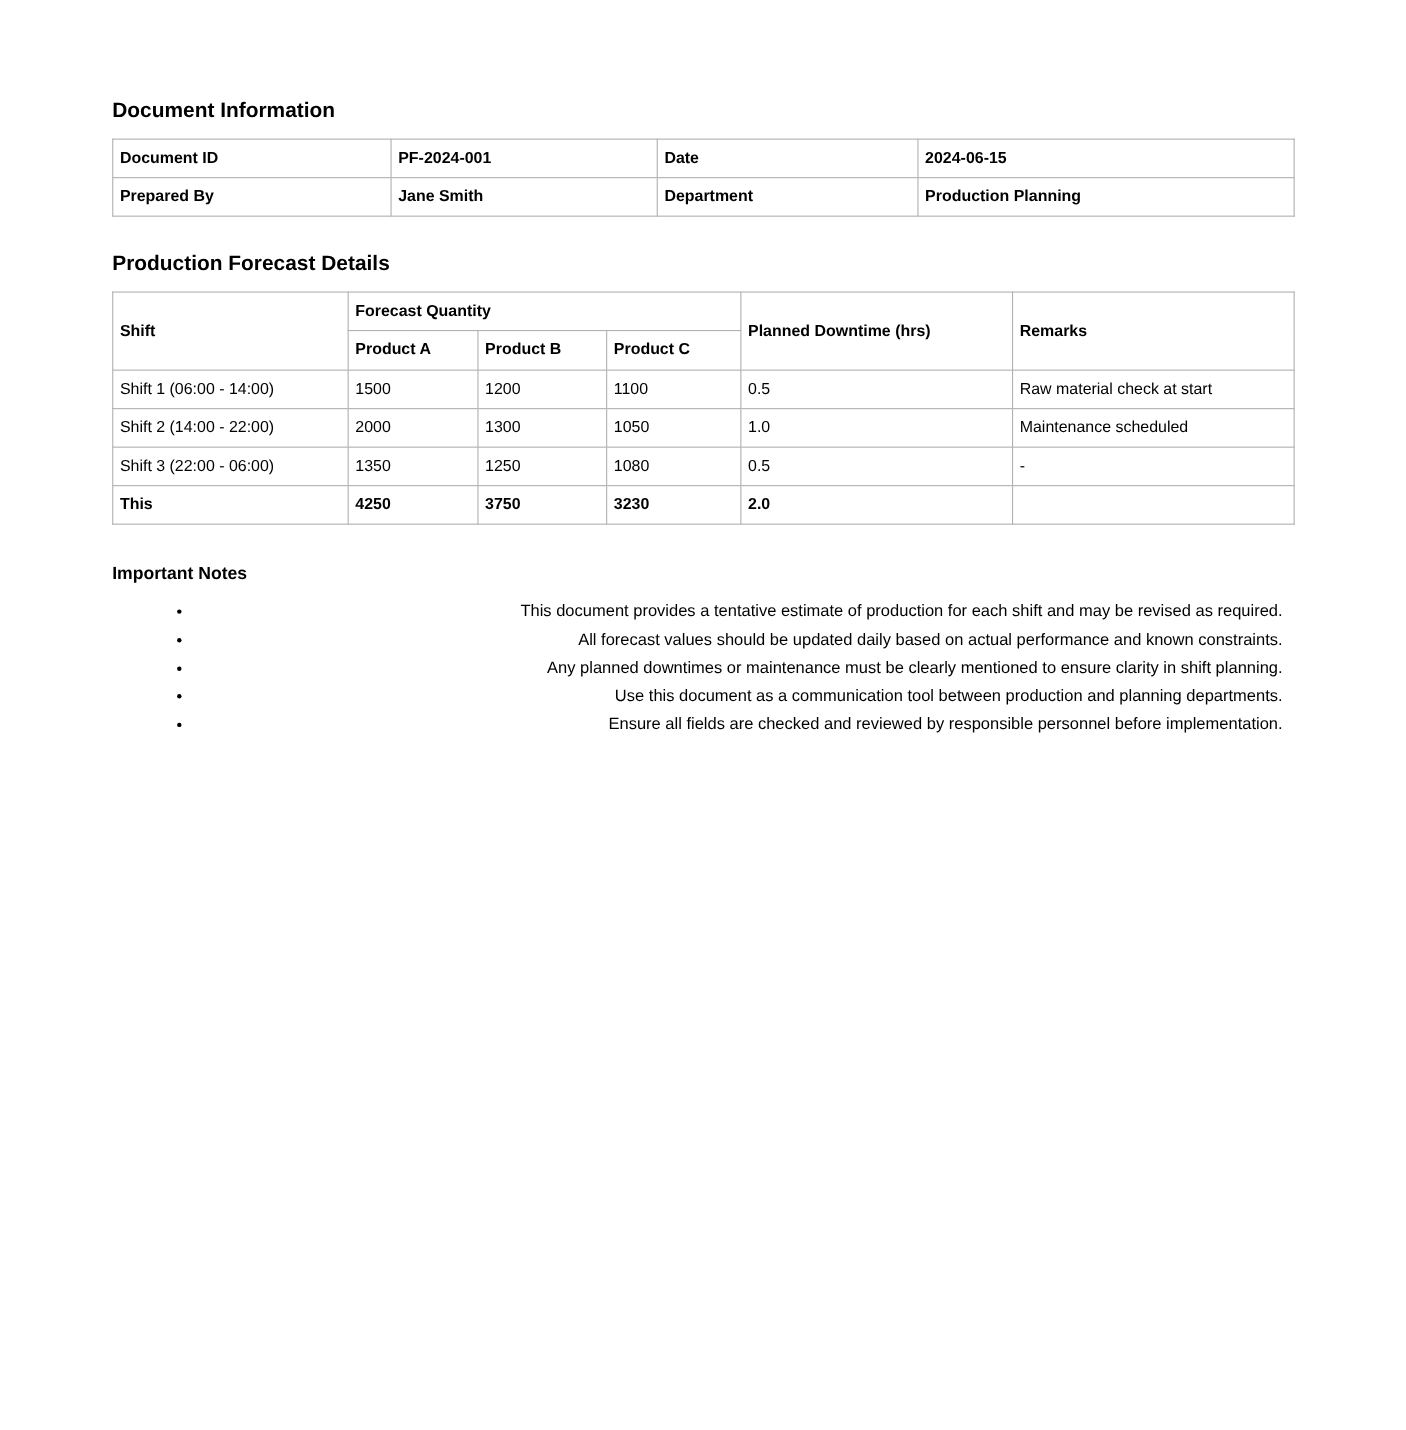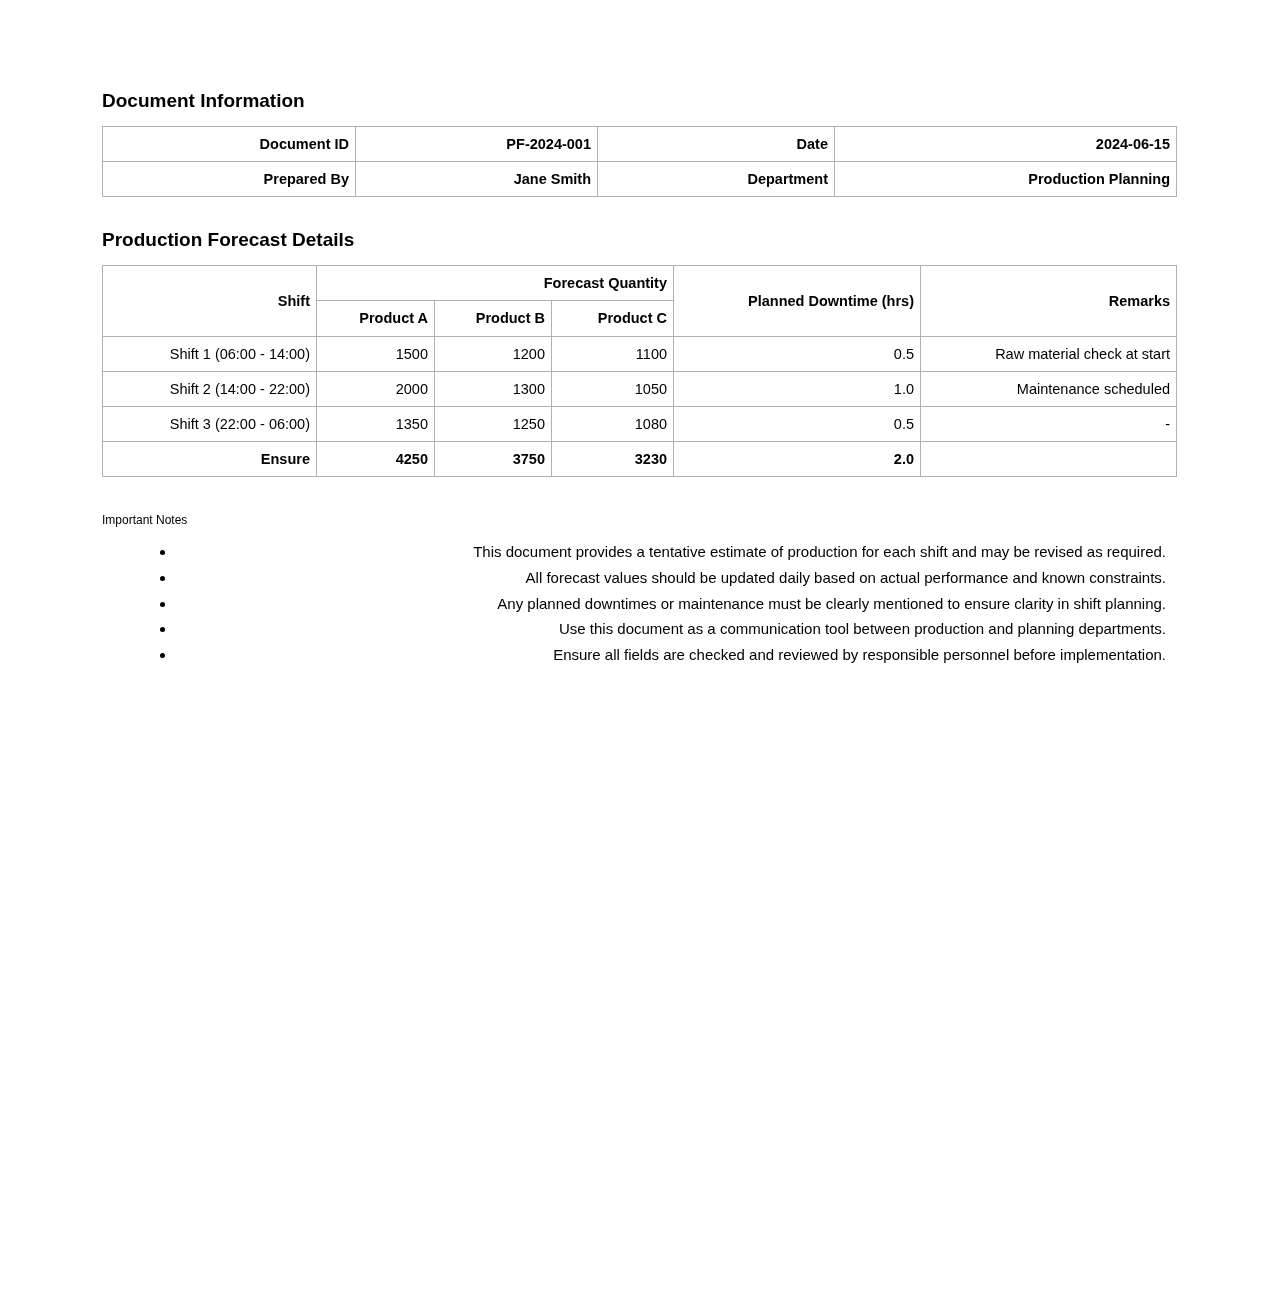--- a/index.html
+++ b/index.html
@@ -23,36 +23,36 @@
     margin: 0 0 0 0;
     padding-top: 14px;
     letter-spacing: -0.2px;
   }
   h2.section-title {
     font-size: 19px;
     font-weight: bold;
     margin: 32px 0 14px 0;
   }
   h3.notes-title {
-    font-size: 12px;
-    font-weight: normal;
+    font-size: 16px;
+    font-weight: bold;
     margin: 36px 0 12px 0;
   }
   table {
     border-collapse: collapse;
     width: 1074px;
     table-layout: fixed;
   }
   table, th, td {
     border: 1px solid #b0b0b0;
   }
   th, td {
     padding: 8px 6px;
     font-size: 14.5px;
-    text-align: right;
+    text-align: left;
     vertical-align: middle;
     line-height: 1.25;
   }
   th {
     font-weight: bold;
   }
   td {
     font-weight: normal;
   }
   
@@ -158,21 +158,21 @@
       </tr>
       <tr>
         <td>Shift 3 (22:00 - 06:00)</td>
         <td>1350</td>
         <td>1250</td>
         <td>1080</td>
         <td>0.5</td>
         <td>-</td>
       </tr>
       <tr class="total-row">
-        <td>Ensure</td>
+        <td>This</td>
         <td>4250</td>
         <td>3750</td>
         <td>3230</td>
         <td>2.0</td>
         <td></td>
       </tr>
     </tbody>
   </table>
 
   <h3 class="notes-title">Important Notes</h3>

